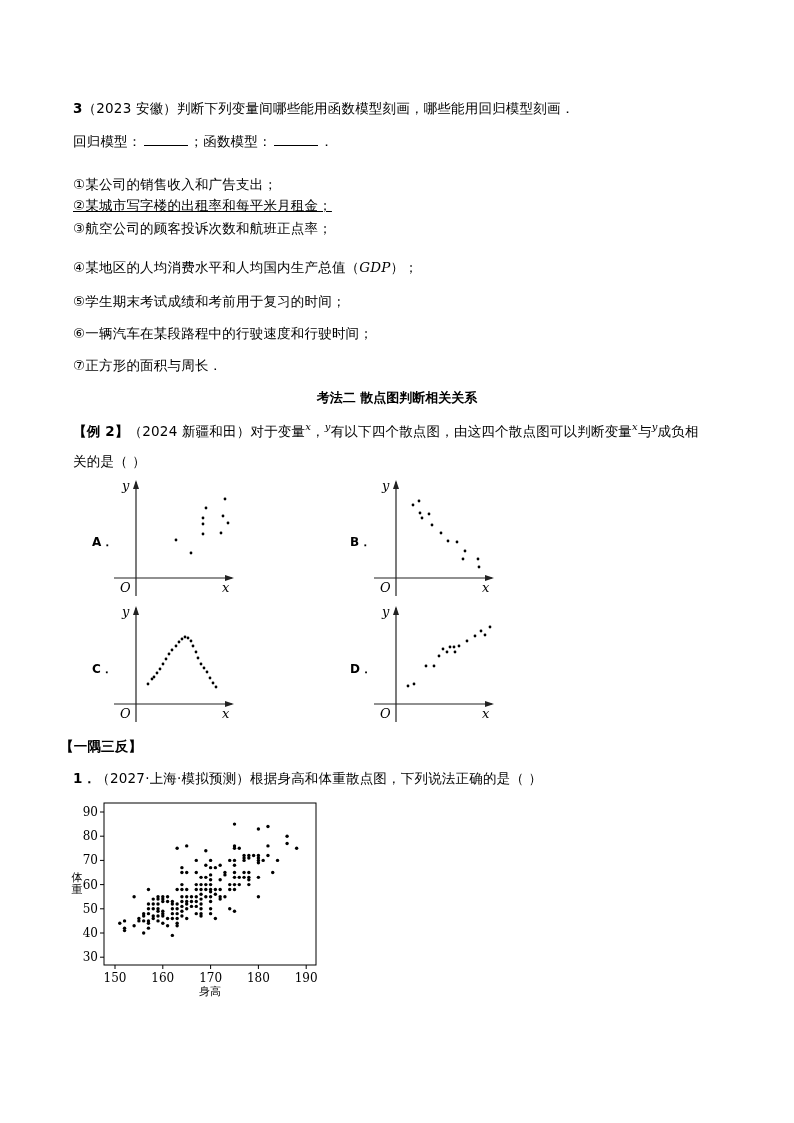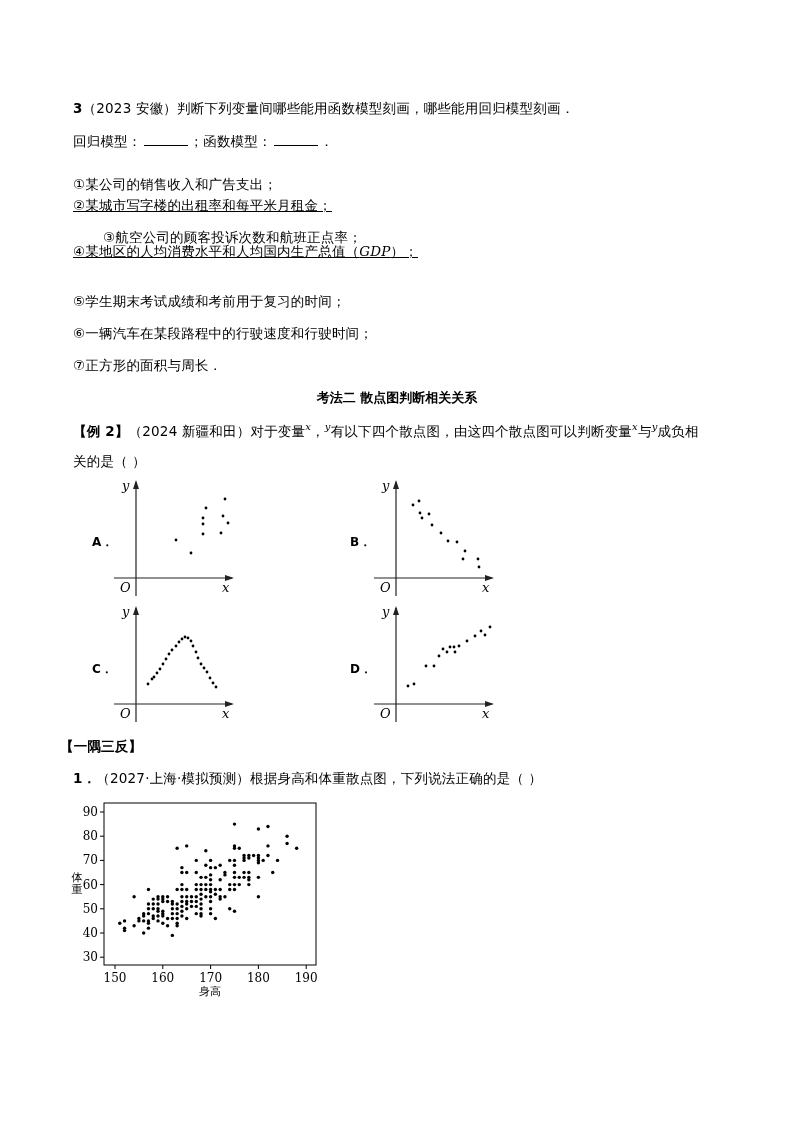--- a/index.html
+++ b/index.html
@@ -20,22 +20,22 @@
 <div class="line" style="top:100px;">
   <span class="bold">3</span><span>（2023 安徽）</span><span>判断下列变量间哪些能用函数模型刻画，哪些能用回归模型刻画．</span>
 </div>
 
 <div class="line" style="top:133px;">
   <span>回归模型：</span><span class="blank"></span><span>；函数模型：</span><span class="blank"></span><span>．</span>
 </div>
 
 <div class="line" style="top:151px;margin-top:25px;">①某公司的销售收入和广告支出；</div>
 <div class="line" style="top:197px;text-decoration:underline;">②某城市写字楼的出租率和每平米月租金；</div>
-<div class="line" style="top:229px;margin-left:30px;">③航空公司的顾客投诉次数和航班正点率；</div>
-<div class="line" style="top:243px;text-decoration:underline;">
+<div class="line" style="top:220px;">③航空公司的顾客投诉次数和航班正点率；</div>
+<div class="line" style="top:259px;">
   <span>④某地区的人均消费水平和人均国内生产总值（</span><span class="ital">GDP</span><span>）；</span>
 </div>
 <div class="line" style="top:293px;">⑤学生期末考试成绩和考前用于复习的时间；</div>
 <div class="line" style="top:325px;">⑥一辆汽车在某段路程中的行驶速度和行驶时间；</div>
 <div class="line" style="top:357px;">⑦正方形的面积与周长．</div>
 
 <div class="center" style="top:389px;">考法二 散点图判断相关关系</div>
 
 <div class="line" style="top:421px;">
   <span class="bold">【例 2】</span><span>（2024 新疆和田）</span><span>对于变量</span><sup class="ital" style="font-size:10px;">x</sup><span>，</span><sup class="ital" style="font-size:10px;">y</sup><span>有以下四个散点图，由这四个散点图可以判断变量</span><sup class="ital" style="font-size:10px;">x</sup><span>与</span><sup class="ital" style="font-size:10px;">y</sup><span>成负相</span>

